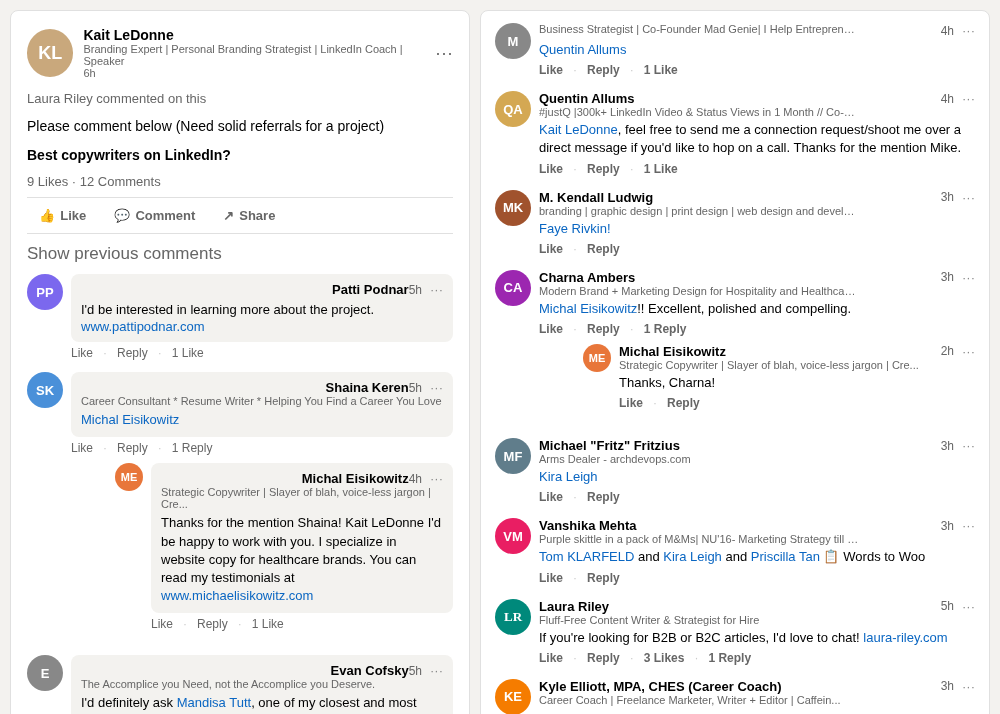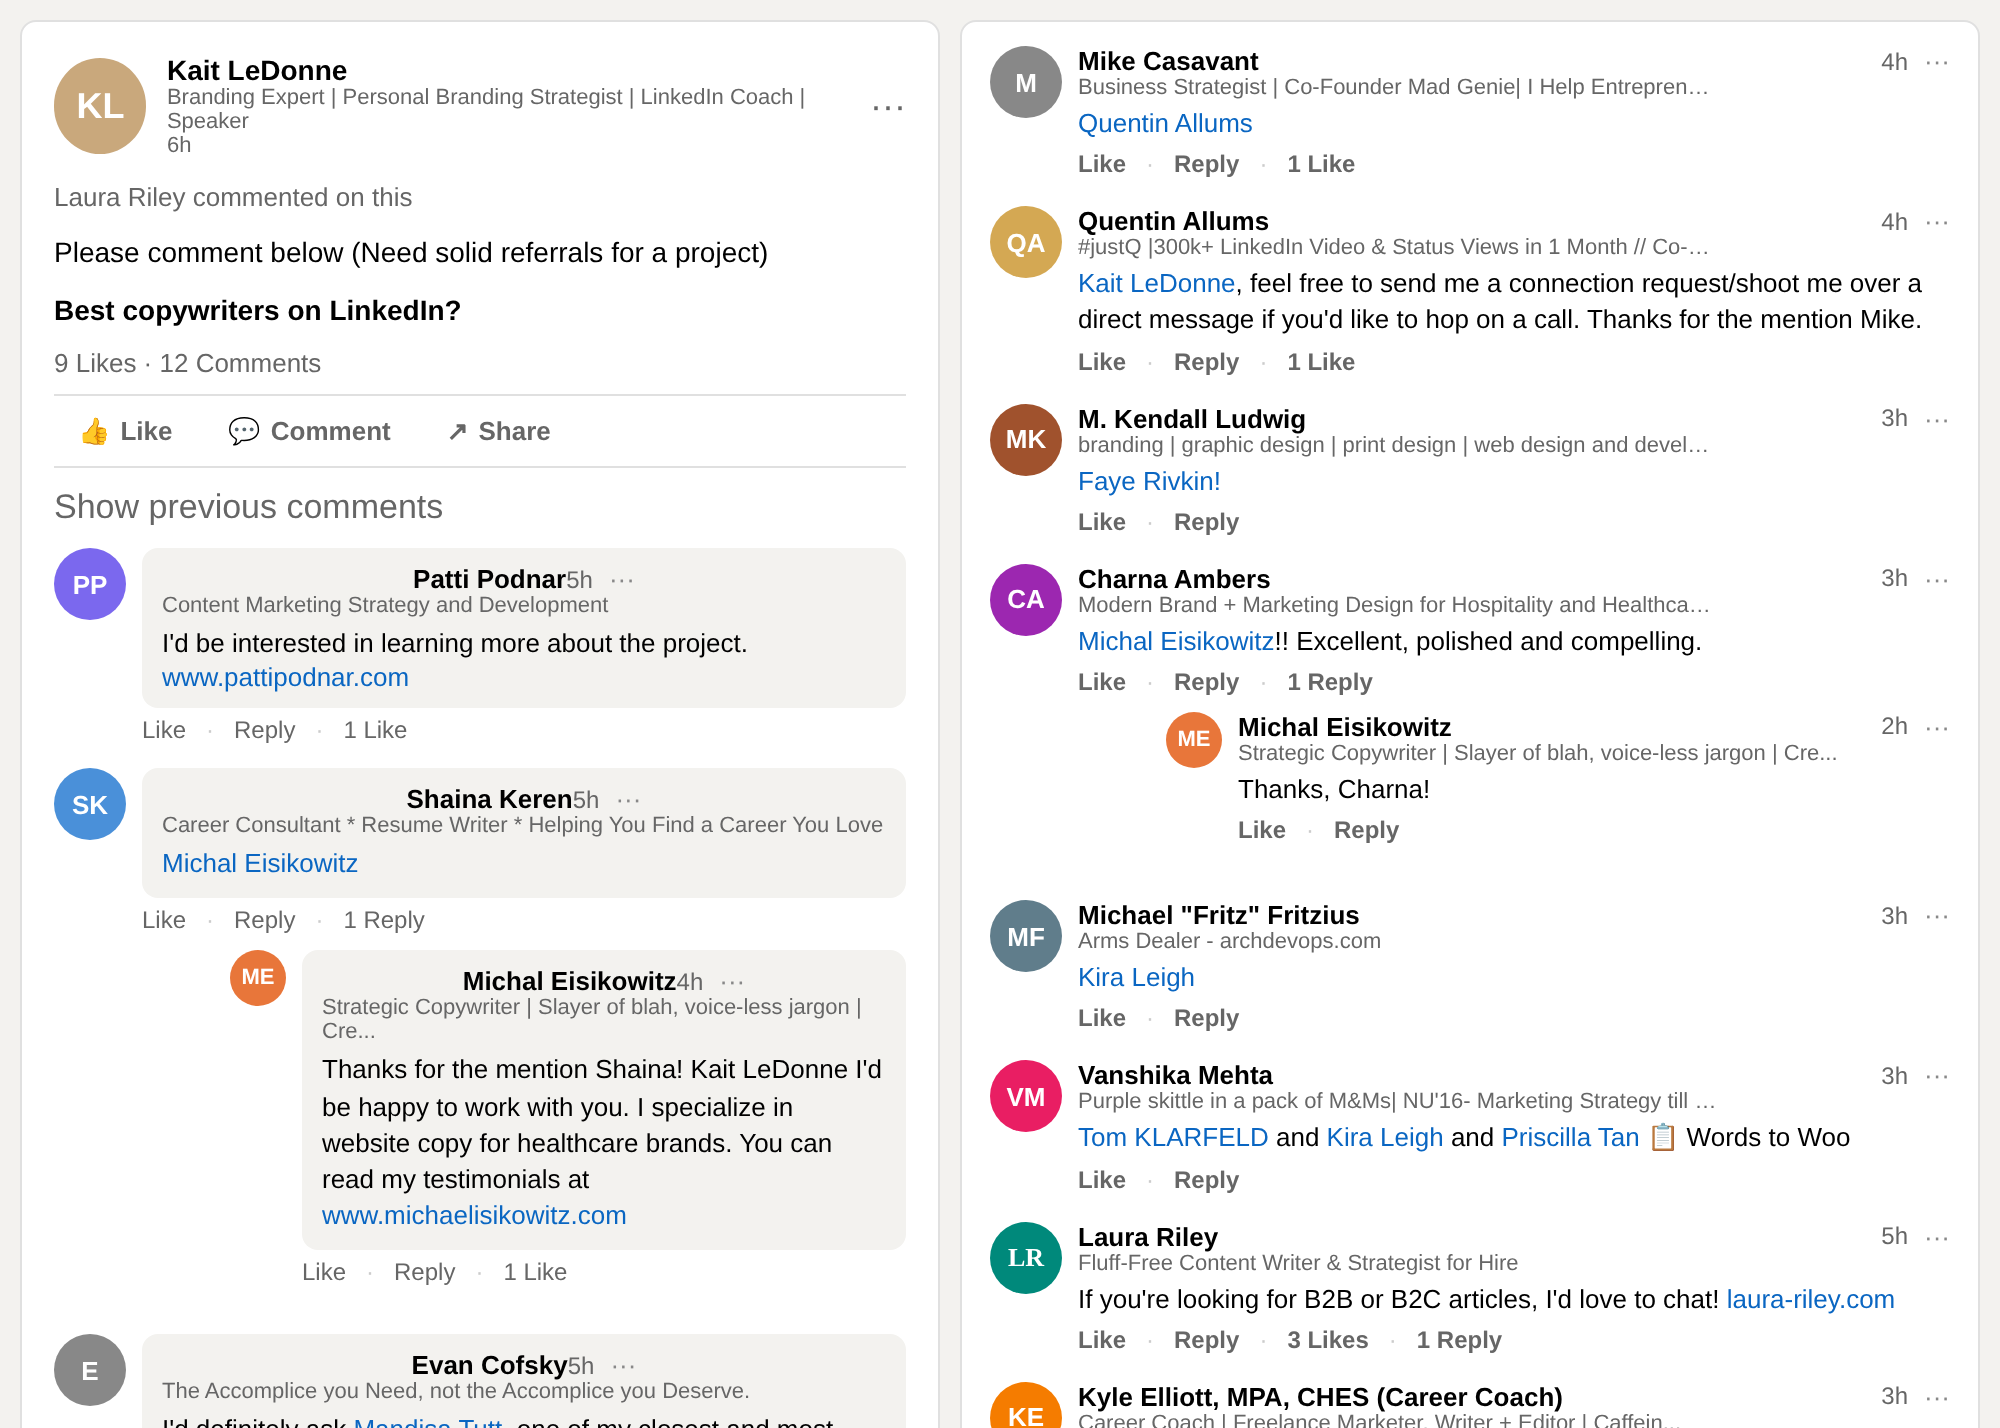--- a/index.html
+++ b/index.html
@@ -134,21 +134,21 @@
       font-size: 12px;
       color: #666;
       margin-top: 2px;
     }
     .comment-meta span { cursor: pointer; }
     .comment-meta .dot { color: #ccc; }
     .link { color: #0a66c2; cursor: pointer; }
     .comment-time { font-size: 12px; color: #666; margin-left: auto; }
     .comment-header-row {
       display: flex;
-      justify-content: center;
+      justify-content: flex-end;
       align-items: flex-start;
     }
     .reply-indent { margin-left: 44px; }
 
     
     .right-panel {
       flex: 1;
       display: flex;
       flex-direction: column;
     }
@@ -245,21 +245,20 @@
     <div class="avatar-sm av-patti">PP</div>
     <div class="comment-body">
       <div class="comment-bubble">
         <div class="comment-header-row">
           <div class="comment-name">Patti Podnar</div>
           <div style="display:flex;gap:8px;align-items:center;">
             <span class="comment-time">5h</span>
             <span style="color:#888;cursor:pointer;">···</span>
           </div>
         </div>
-        <div class="comment-role">Content Marketing Strategy and Development</div>
         <div class="comment-text">I'd be interested in learning more about the project.</div>
         <div class="link">www.pattipodnar.com</div>
       </div>
       <div class="comment-meta">
         <span>Like</span>
         <span class="dot">·</span>
         <span>Reply</span>
         <span class="dot">·</span>
         <span>1 Like</span>
       </div>
@@ -342,21 +341,20 @@
 </div>
 
 <div class="card right-panel">
   <div class="right-panel-inner">
 
     <div class="rcomment-item">
       <div class="avatar-sm av-mike">M</div>
       <div class="rcomment-body">
         <div class="rcomment-header">
           <div>
-            <div class="rcomment-name">Mike Casavant</div>
             <div class="rcomment-title">Business Strategist | Co-Founder Mad Genie| I Help Entrepreneurs Leve...</div>
           </div>
           <div style="display:flex;gap:8px;align-items:center;flex-shrink:0;">
             <span class="rcomment-time">4h</span>
             <span style="color:#888;cursor:pointer;">···</span>
           </div>
         </div>
         <div class="rcomment-text">
           <span class="link">Quentin Allums</span>
         </div>

